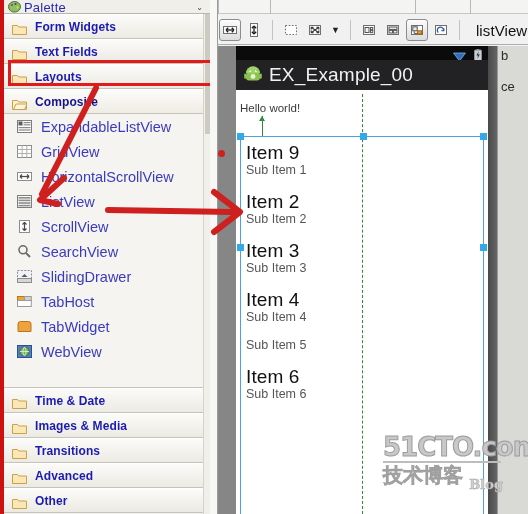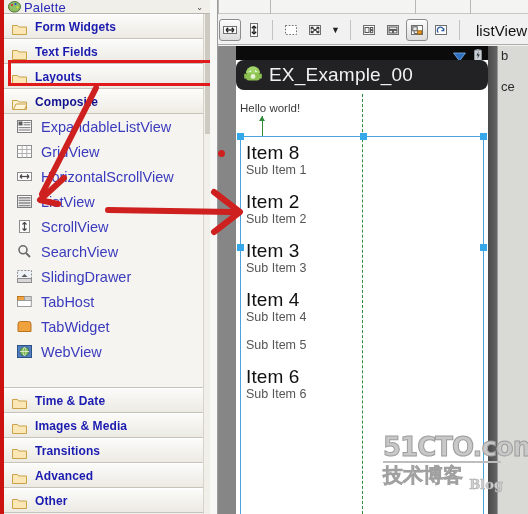--- a/index.html
+++ b/index.html
@@ -135,21 +135,21 @@
   }
   #status-bar .wifi{
     position:absolute; right:22px; top:2px; width:13px;height:10px;
   }
   #status-bar .batt{
     position:absolute; right:6px; top:1px; width:8px;height:12px;
   }
   #app-bar{
     position:absolute; left:0; top:14px; width:100%; height:30px;
     background:#222224;
-    display:flex; align-items:center; padding-left:8px;border-radius:8px;
+    display:flex; align-items:center; padding-left:8px;
   }
   #app-bar .droid{ width:18px;height:18px;flex:0 0 18px;margin-right:7px; }
   #app-bar .app-title{
     color:#f2f2f2; font-size:19px; white-space:nowrap; letter-spacing:.2px;
   }
 
   #device-body{
     position:absolute; left:0; top:48px; width:100%; bottom:0;
     background:#ffffff;
   }
@@ -594,21 +594,21 @@
       <div id="sel-box">
         <span class="handle h-tl"></span>
         <span class="handle h-tc"></span>
         <span class="handle h-tr"></span>
         <span class="handle h-ml"></span>
         <span class="handle h-mr"></span>
       </div>
 
       <div id="list">
         <div class="li">
-          <div class="t">Item 8</div>
+          <div class="t">Item 9</div>
           <div class="s">Sub Item 1</div>
         </div>
         <div class="li">
           <div class="t">Item 2</div>
           <div class="s">Sub Item 2</div>
         </div>
         <div class="li">
           <div class="t">Item 3</div>
           <div class="s">Sub Item 3</div>
         </div>

